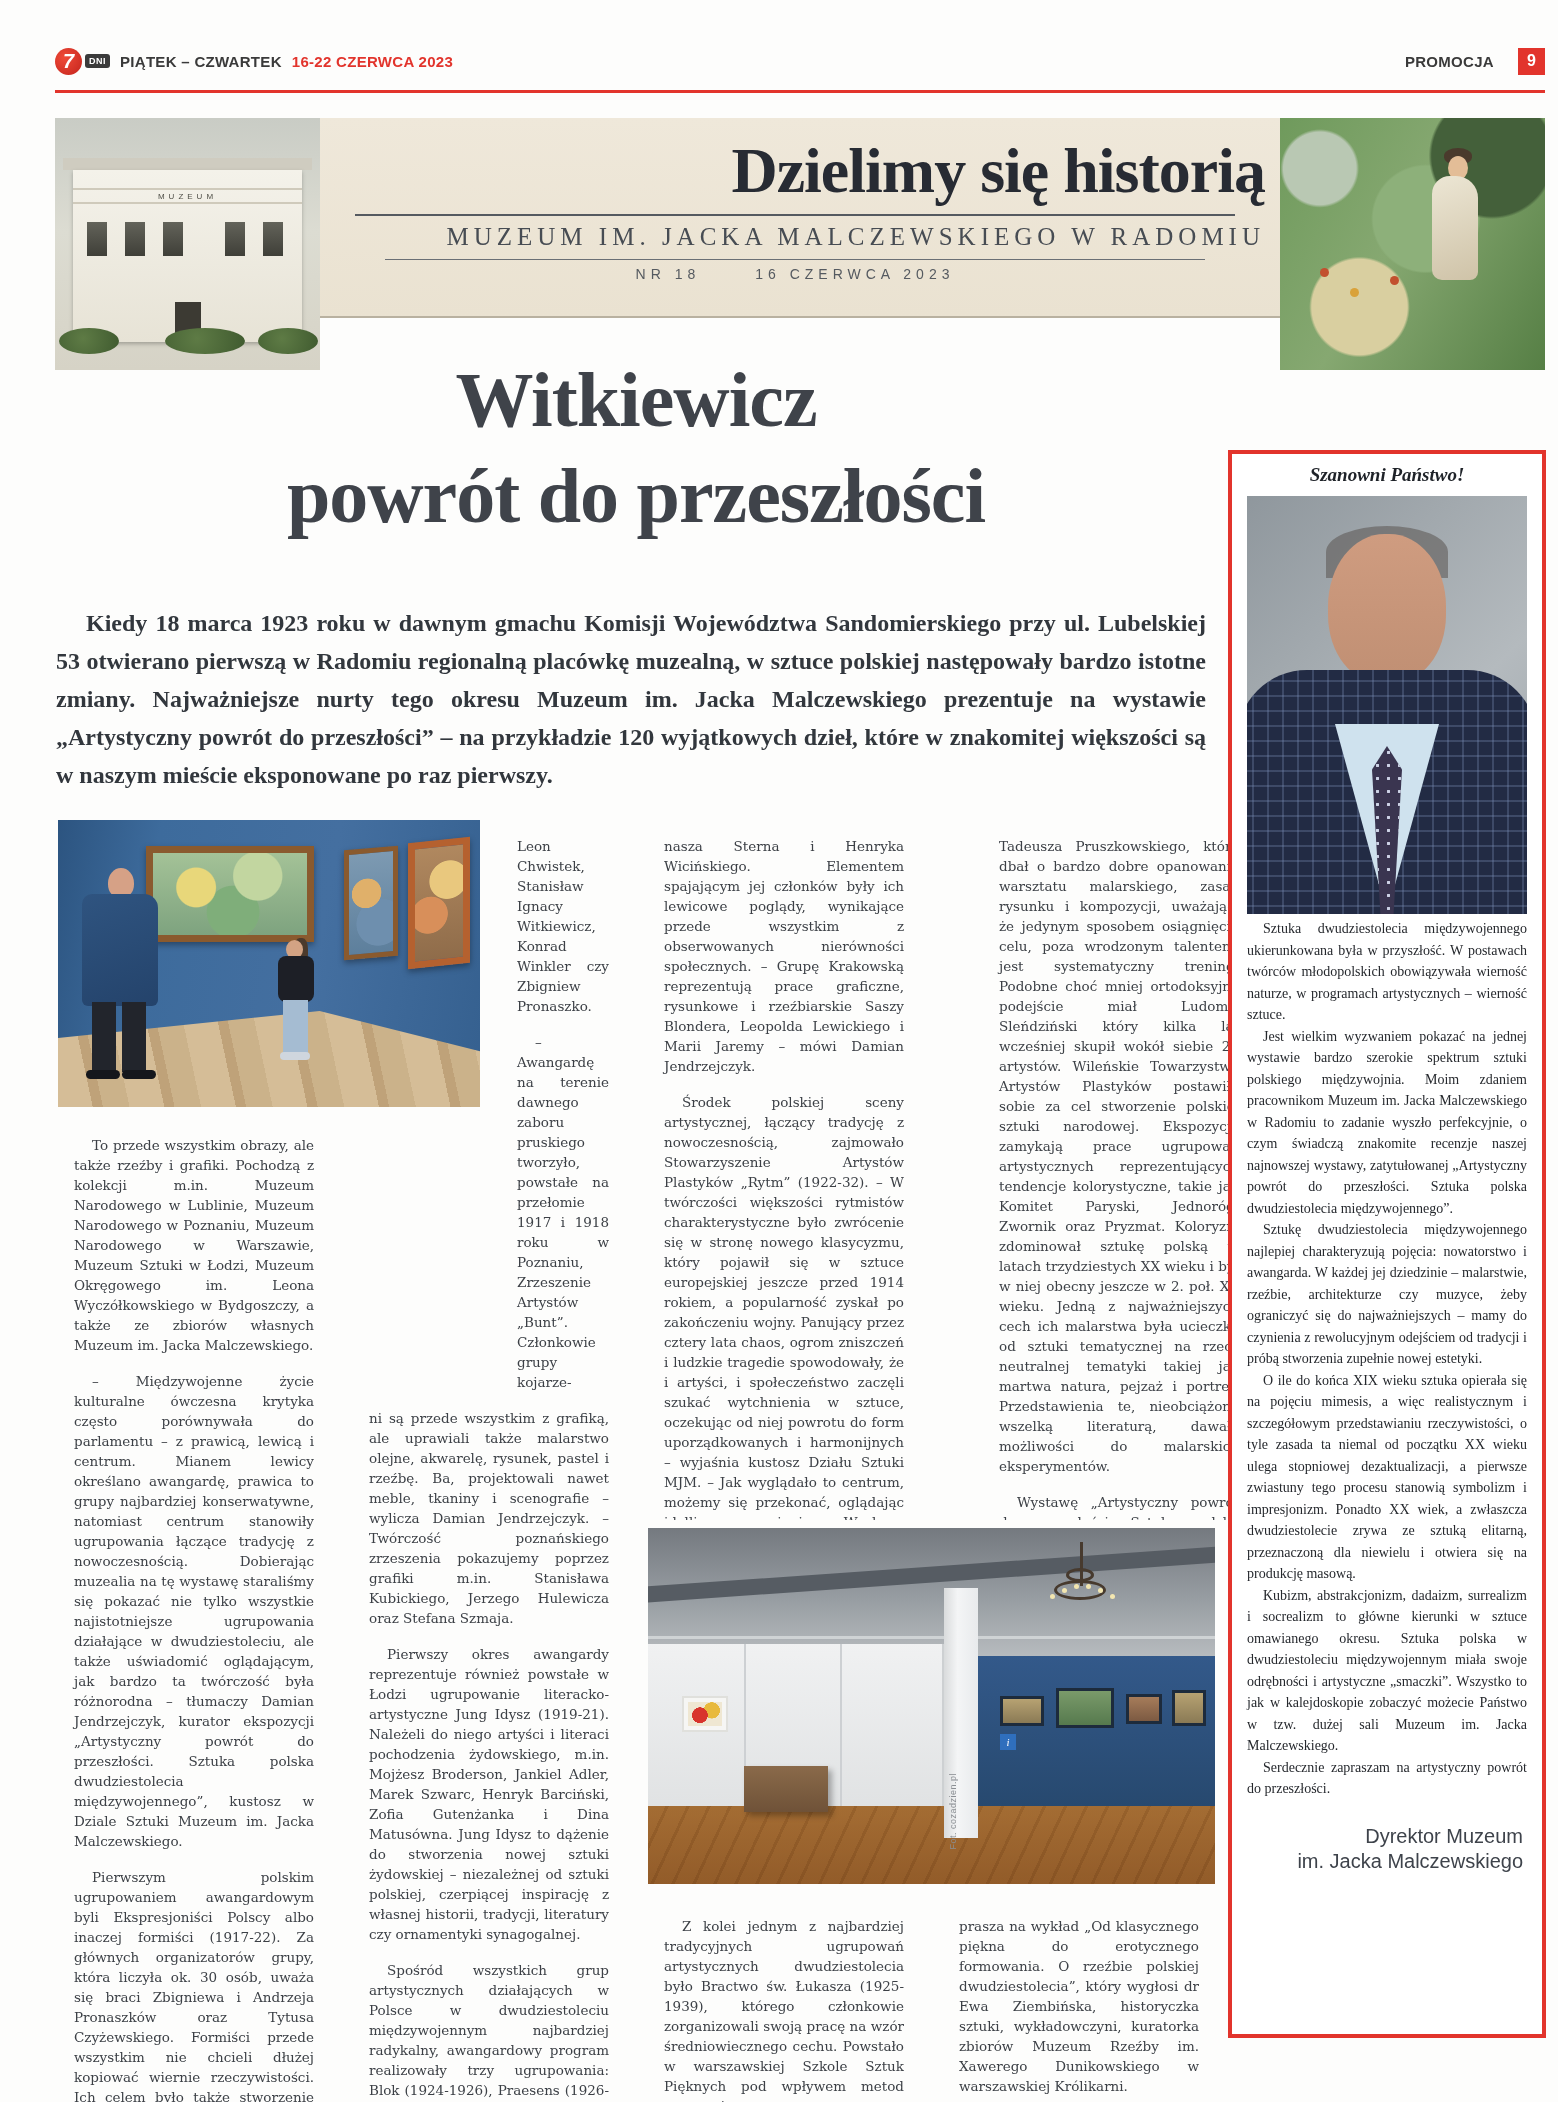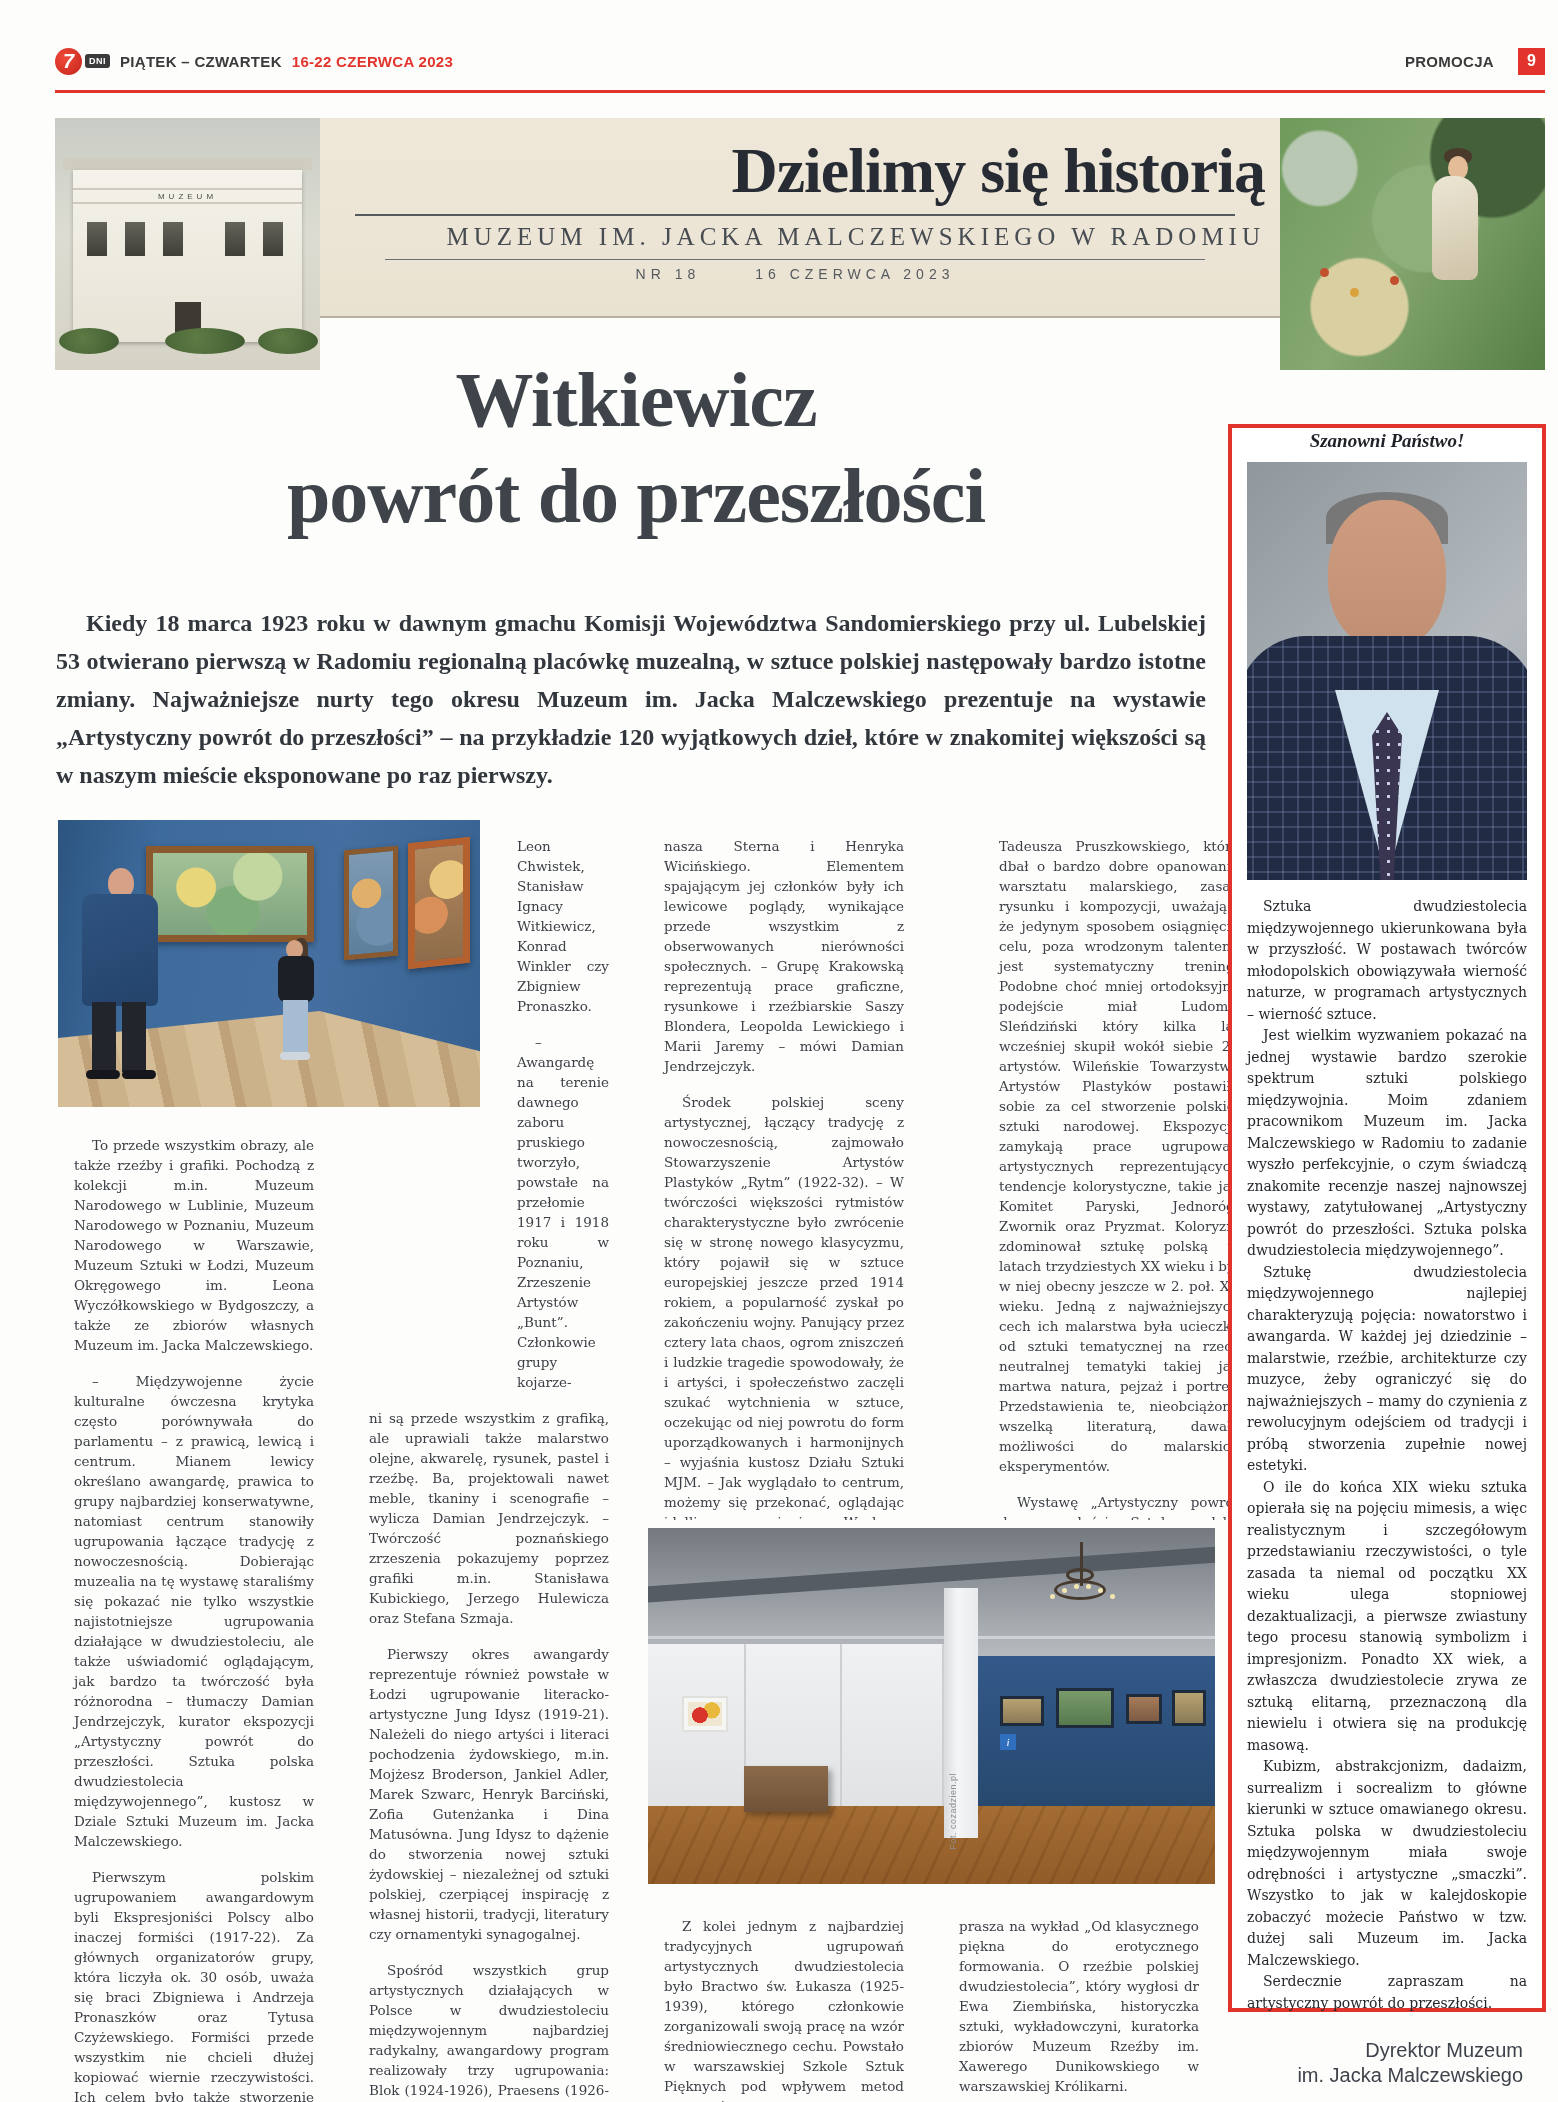--- a/index.html
+++ b/index.html
@@ -167,43 +167,43 @@
   .ph2-art-in { position:absolute; inset:4px;
                 background:radial-gradient(circle at 35% 55%, #d8342c 0 30%, transparent 31%),
                            radial-gradient(circle at 70% 35%, #e8b93c 0 28%, transparent 29%), #efe7d2; }
   .ph2-sign { position:absolute; left:352px; top:206px; width:16px; height:16px; background:#2f6fbd;
               color:#fff; font-family:"Liberation Serif",serif; font-style:italic; font-size:11px;
               text-align:center; line-height:16px; }
   .credit { position:absolute; left:300px; bottom:34px; writing-mode:vertical-rl; transform:rotate(180deg);
             font-family:"Liberation Sans",sans-serif; font-size:9px; color:#8b8f94; letter-spacing:.5px; }
 
   
-  .sidebar { position:absolute; left:1228px; top:424px; width:318px; height:1588px; background:#ffffff;
-             border:4px solid #e2342c; padding:0 15px; }
+  .sidebar { position:absolute; left:1228px; top:450px; width:318px; height:1588px; background:#ffffff;
+             border:4px solid #e2342c; padding:8px 15px; }
   .sb-greeting { text-align:center; font-family:"Liberation Serif",serif; font-weight:bold; font-style:italic;
                  font-size:19px; color:#1e2228; margin:2px 0 10px; }
   .portrait { position:relative; width:100%; height:418px; overflow:hidden;
               background:linear-gradient(135deg,#8f979d,#b4babe 60%,#9aa1a7); }
   .pt-head { position:absolute; left:50%; top:38px; width:118px; height:150px; margin-left:-59px;
              border-radius:48% 48% 46% 46%; background:linear-gradient(180deg,#cf9c80,#c08f73); }
   .pt-hair { position:absolute; left:50%; top:30px; width:122px; height:52px; margin-left:-61px;
              border-radius:50% 50% 0 0; background:rgba(90,84,80,.55); }
   .pt-suit { position:absolute; left:-10px; right:-10px; bottom:-8px; height:252px;
              border-radius:70px 70px 0 0;
              background-color:#222b44;
              background-image:repeating-linear-gradient(0deg, rgba(125,145,185,.30) 0 2px, transparent 2px 15px),
                               repeating-linear-gradient(90deg, rgba(125,145,185,.30) 0 2px, transparent 2px 15px); }
   .pt-shirt { position:absolute; left:50%; bottom:0; width:104px; height:190px; margin-left:-52px;
               clip-path:polygon(50% 100%, 0 0, 100% 0); background:#cfe2ee; }
   .pt-tie { position:absolute; left:50%; bottom:0; width:30px; height:168px; margin-left:-15px;
             clip-path:polygon(50% 0, 100% 14%, 72% 100%, 28% 100%, 0 14%);
             background-color:#3a3550;
             background-image:radial-gradient(circle, #cdd3e6 1.4px, transparent 1.6px);
             background-size:11px 13px; }
-  .sb-text { margin-top:16px; font-size:14px; line-height:21.5px; text-align:justify; color:#25282d; }
+  .sb-text { margin-top:4px; font-size:14px; line-height:21.5px; text-align:justify; color:#25282d;font-family:Liberation Serif, serif; }
   .sb-text p { text-indent:16px; margin:0; }
   .sb-sig { margin-top:24px; text-align:right; font-family:"Liberation Sans",sans-serif;
             font-size:20px; line-height:25px; color:#3e434b; padding-right:4px; }
 </style>
 </head>
 <body>
 
 <div id="page">
 
   <header class="topbar">

